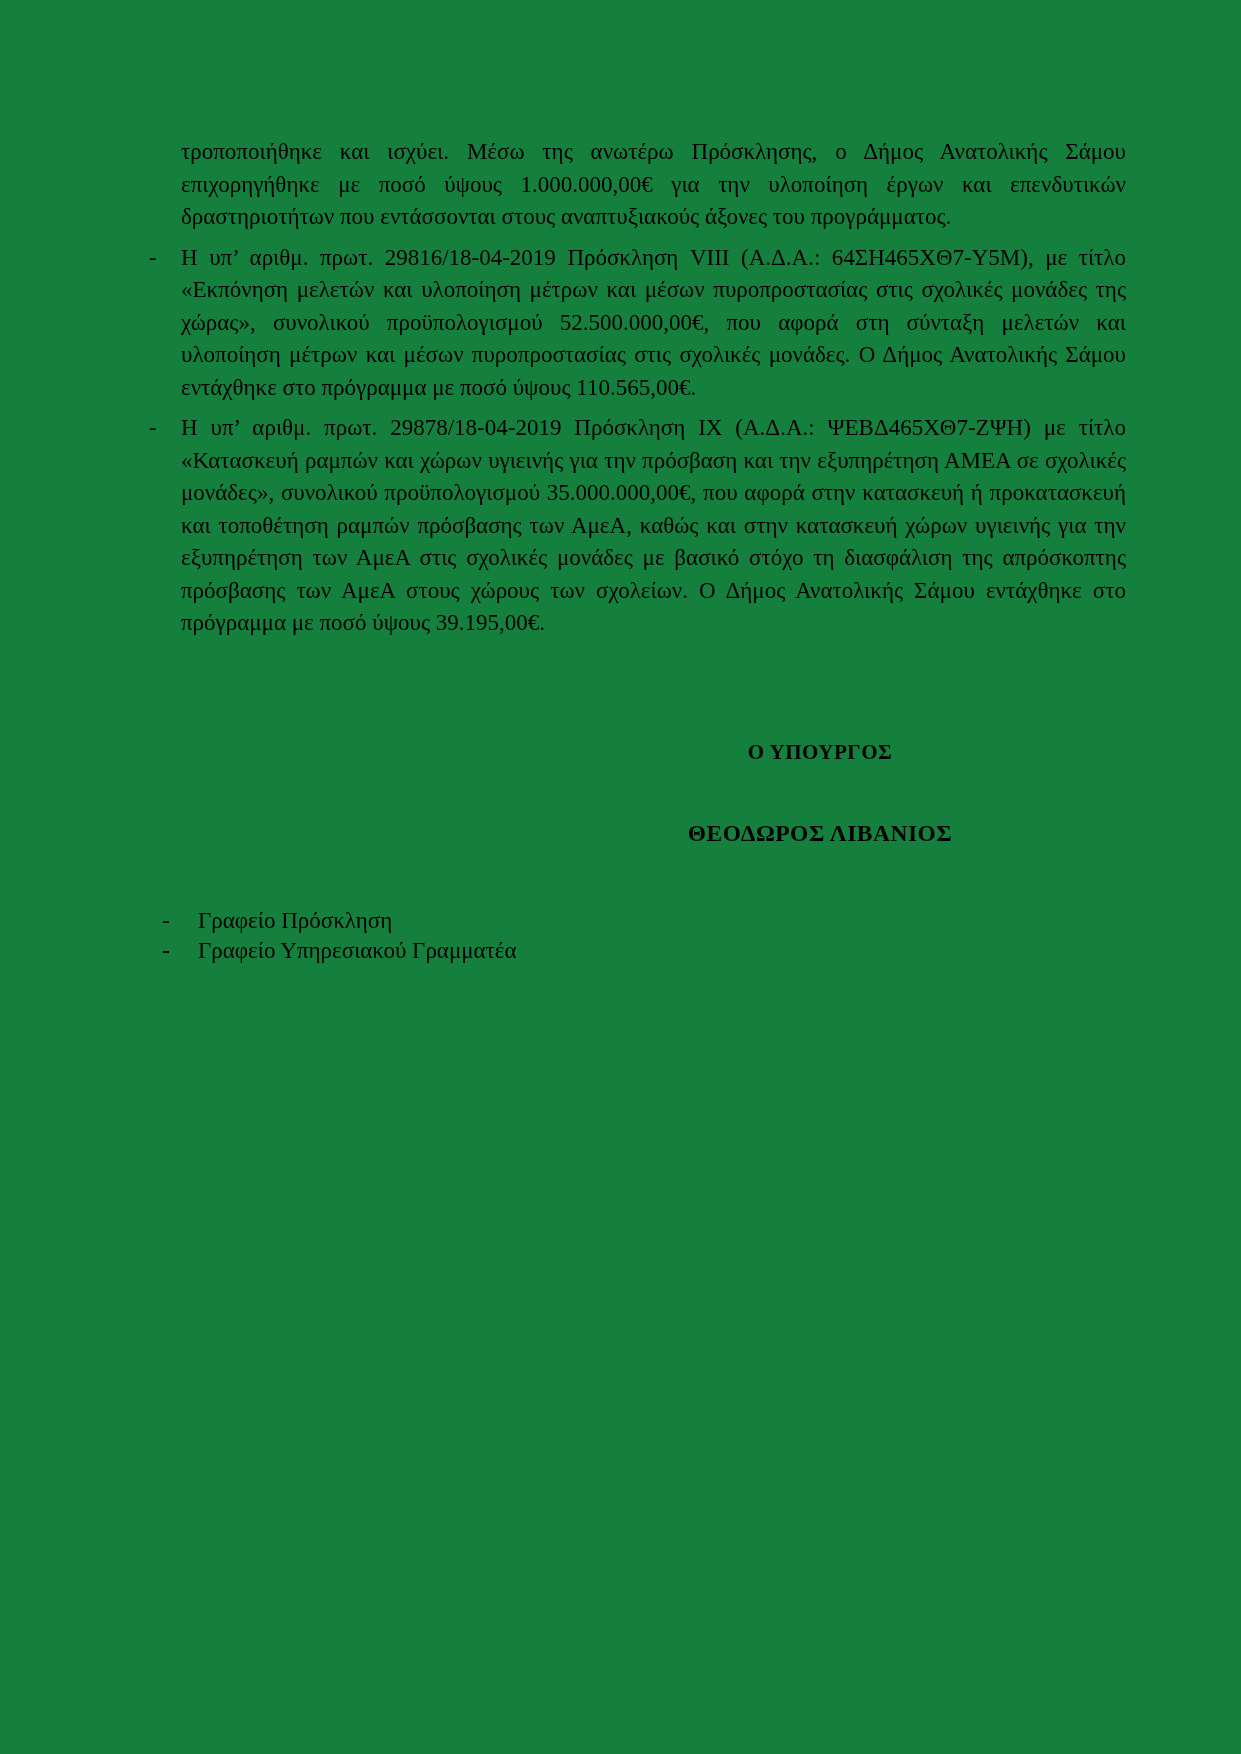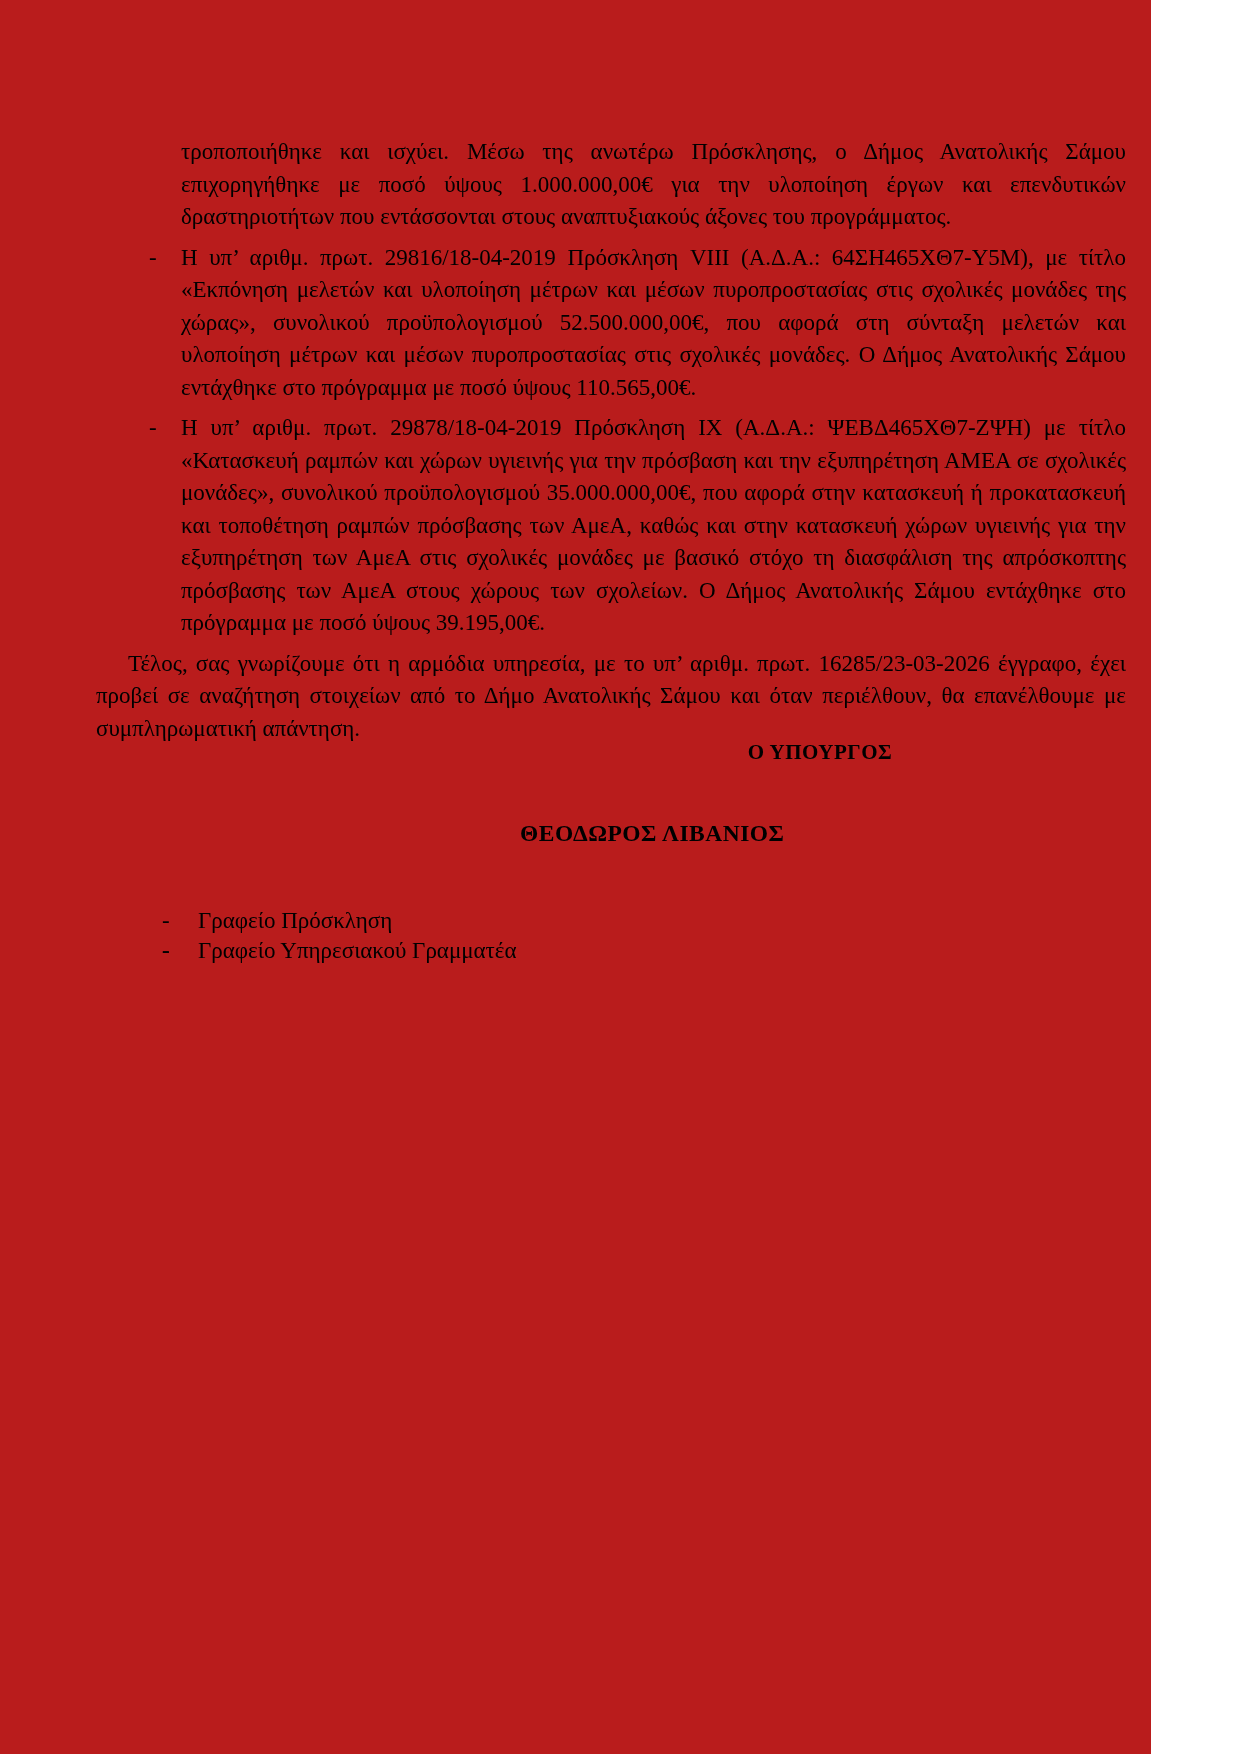--- a/index.html
+++ b/index.html
@@ -2,23 +2,23 @@
 <html lang="el"><head>
 <meta charset="utf-8">
 <style>
   html, body {
     margin: 0;
     padding: 0;
     background: #ffffff;
   }
   .page {
     position: relative;
-    width: 1151px;
+    width: 1241px;
     height: 1754px;
-    background: #b91c1c;
+    background: #15803d;
     color: #000000;
     font-family: "Liberation Serif", "DejaVu Serif", serif;
     overflow: hidden;
   }
   
   .main-text {
     position: absolute;
     left: 96px;
     top: 136px;
     width: 1030px;
@@ -41,21 +41,21 @@
   .bullet-marker {
     position: absolute;
     left: -32px;
     top: 0;
   }
   .closing-paragraph {
     margin: 8px 0 0 0;
     text-indent: 32px;
   }
   .signature-title { position: absolute; top: 740px; left: 520px; width: 600px; text-align: center; font-weight: bold; font-size: 21px; letter-spacing: 0.5px; }
-  .signature-name  { position: absolute; top: 820px; left: 520px; width: 600px; font-weight: bold; font-size: 23.5px; letter-spacing: 0.5px; }
+  .signature-name  { position: absolute; top: 820px; left: 520px; width: 600px; text-align: center; font-weight: bold; font-size: 23.5px; letter-spacing: 0.5px; }
   
   .distribution {
     position: absolute;
     left: 100px;
     top: 906px;
     width: 1000px;
     font-size: 23px;
   }
   .distribution-heading {
     font-weight: bold;
@@ -90,21 +90,20 @@
       <li class="bullet-item">
         <span class="bullet-marker">-</span>
         <span>Η υπ’ αριθμ. πρωτ. 29816/18-04-2019 Πρόσκληση VIII (Α.Δ.Α.: 64ΣΗ465ΧΘ7-Υ5Μ), με τίτλο «Εκπόνηση μελετών και υλοποίηση μέτρων και μέσων πυροπροστασίας στις σχολικές μονάδες της χώρας», συνολικού προϋπολογισμού 52.500.000,00€, που αφορά στη σύνταξη μελετών και υλοποίηση μέτρων και μέσων πυροπροστασίας στις σχολικές μονάδες. Ο Δήμος Ανατολικής Σάμου εντάχθηκε στο πρόγραμμα με ποσό ύψους 110.565,00€.</span>
       </li>
       <li class="bullet-item">
         <span class="bullet-marker">-</span>
         <span>Η υπ’ αριθμ. πρωτ. 29878/18-04-2019 Πρόσκληση ΙΧ (Α.Δ.Α.: ΨΕΒΔ465ΧΘ7-ΖΨΗ) με τίτλο «Κατασκευή ραμπών και χώρων υγιεινής για την πρόσβαση και την εξυπηρέτηση ΑΜΕΑ σε σχολικές μονάδες», συνολικού προϋπολογισμού 35.000.000,00€, που αφορά στην κατασκευή ή προκατασκευή και τοποθέτηση ραμπών πρόσβασης των ΑμεΑ, καθώς και στην κατασκευή χώρων υγιεινής για την εξυπηρέτηση των ΑμεΑ στις σχολικές μονάδες με βασικό στόχο τη διασφάλιση της απρόσκοπτης πρόσβασης των ΑμεΑ στους χώρους των σχολείων. Ο Δήμος Ανατολικής Σάμου εντάχθηκε στο πρόγραμμα με ποσό ύψους 39.195,00€.</span>
       </li>
     </ul>
 
-    <p class="closing-paragraph">Τέλος, σας γνωρίζουμε ότι η αρμόδια υπηρεσία, με το υπ’ αριθμ. πρωτ. 16285/23-03-2026 έγγραφο, έχει προβεί σε αναζήτηση στοιχείων από το Δήμο Ανατολικής Σάμου και όταν περιέλθουν, θα επανέλθουμε με συμπληρωματική απάντηση.</p>
 
   </div>
 
   <div class="signature-title">Ο ΥΠΟΥΡΓΟΣ</div>
 
   <div class="signature-name">ΘΕΟΔΩΡΟΣ ΛΙΒΑΝΙΟΣ</div>
 
   <div class="distribution">
     <ul class="distribution-list">
       <li class="distribution-item">

